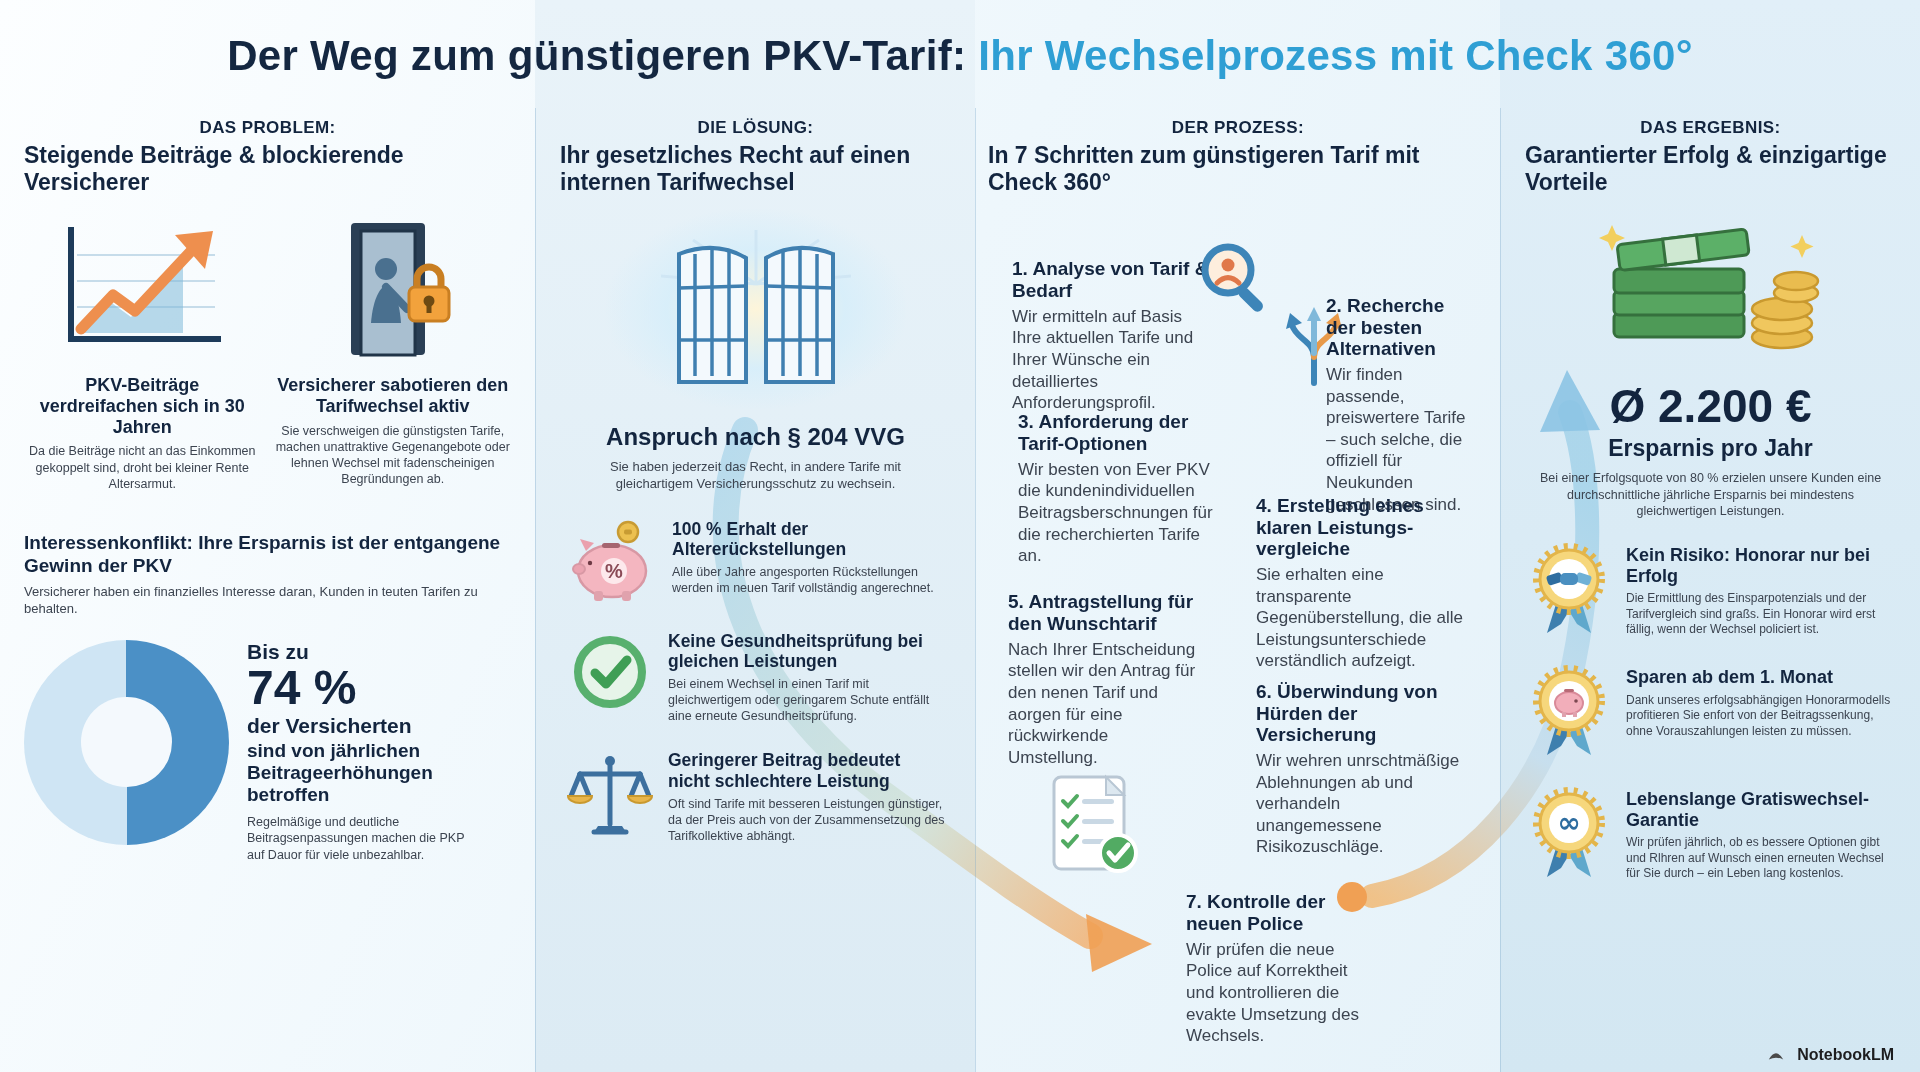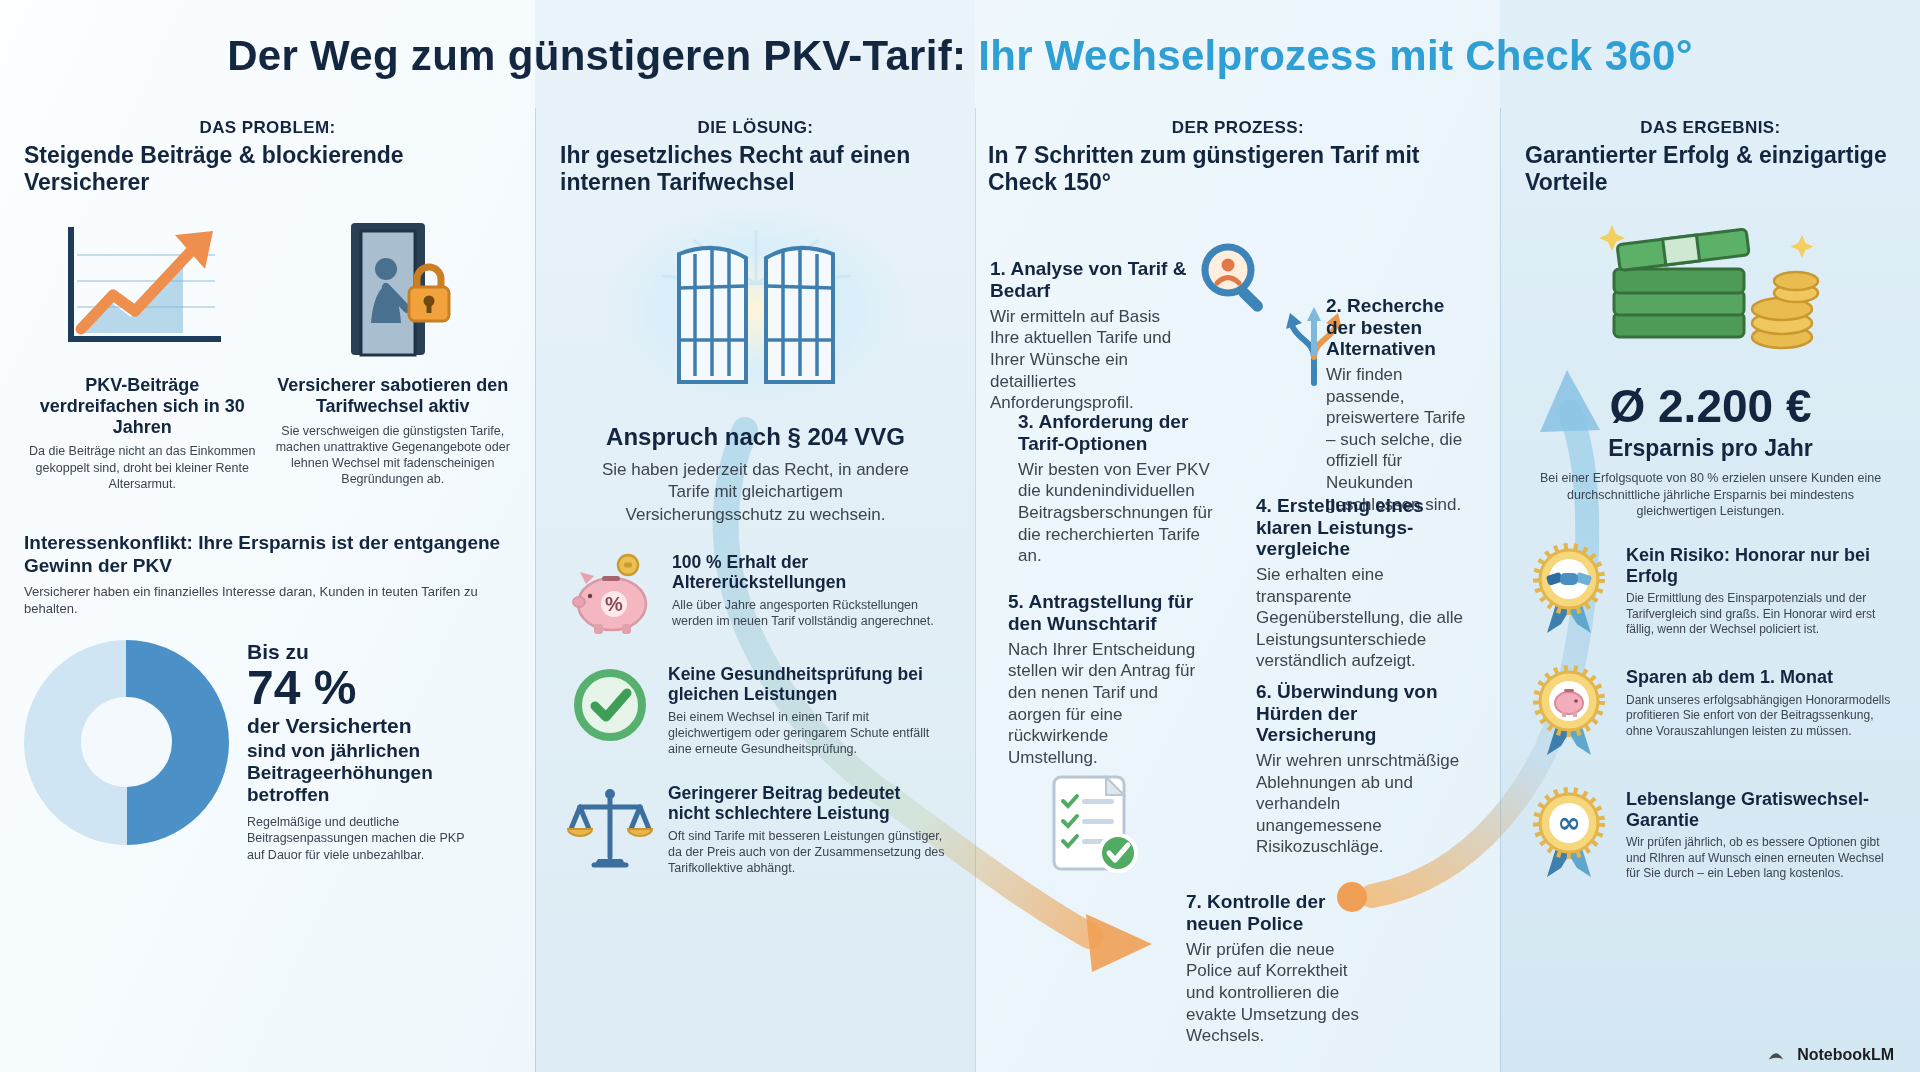--- a/index.html
+++ b/index.html
@@ -46,32 +46,32 @@
   .stat-value{font-size:48px;font-weight:bold;color:#13253f;line-height:1.02}
   .stat-suffix{font-size:21px;font-weight:bold;color:#13253f;margin-top:2px}
   .stat-rest{font-size:19px;font-weight:bold;color:#13253f;line-height:1.15;margin-top:2px;max-width:230px}
   .stat-body{font-size:12.5px;line-height:1.3;color:#3c4450;margin-top:8px;max-width:235px}
 
   
   .gate-wrap{position:relative;height:200px;margin-top:14px;display:flex;align-items:center;justify-content:center}
   .gate-glow{position:absolute;width:300px;height:200px;
     background:radial-gradient(ellipse at center,#fdf5da 0%,rgba(214,238,250,.85) 42%,rgba(214,238,250,0) 72%)}
   .law-title{text-align:center;font-size:24px;font-weight:bold;color:#13253f;margin-top:14px}
-  .law-body{text-align:center;font-size:17px;line-height:1.3;color:#3c4450;margin:8px auto 0;max-width:320px}
+  .law-body{text-align:center;font-size:13px;line-height:1.3;color:#3c4450;margin:8px auto 0;max-width:320px}
   .benefit{display:flex;align-items:flex-start;gap:14px;margin-top:26px;padding:0 6px}
   .benefit .bicon{flex:0 0 88px;display:flex;justify-content:center}
   .benefit h4{font-size:17.5px;line-height:1.15;color:#13253f}
   .benefit p{font-size:12.5px;line-height:1.28;color:#3c4450;margin-top:5px}
 
   
   .steps{position:relative;height:850px;margin-top:8px}
   .step{position:absolute}
   .step h4{font-size:19px;line-height:1.12;color:#13253f}
   .step p{font-size:17px;line-height:1.27;color:#3c4450;margin-top:5px}
-  .s1{left:2px;top:55px;width:200px}
+  .s1{left:24px;top:55px;width:200px}
   .icon-magnifier{position:absolute;left:206px;top:36px}
   .icon-branch{position:absolute;left:288px;top:96px}
   .s2{left:338px;top:92px;width:152px}
   .s3{left:30px;top:208px;width:196px}
   .s4{left:268px;top:292px;width:210px}
   .s5{left:20px;top:388px;width:190px}
   .s6{left:268px;top:478px;width:205px}
   .icon-doc{position:absolute;left:58px;top:568px}
   .s7{left:198px;top:688px;width:182px}
 
@@ -273,21 +273,21 @@
         </div>
         <div>
           <h4>Geringerer Beitrag bedeutet nicht schlechtere Leistung</h4>
           <p>Oft sind Tarife mit besseren Leistungen günstiger, da der Preis auch von der Zusammensetzung des Tarifkollektive abhängt.</p>
         </div>
       </div>
     </section>
 
     <section class="col col-process">
       <div class="kicker">DER PROZESS:</div>
-      <h2 class="col-heading">In 7 Schritten zum günstigeren Tarif mit Check 150°</h2>
+      <h2 class="col-heading">In 7 Schritten zum günstigeren Tarif mit Check 360°</h2>
 
       <div class="steps">
 
         <div class="step s1">
           <h4>1. Analyse von Tarif &amp; Bedarf</h4>
           <p>Wir ermitteln auf Basis Ihre aktuellen Tarife und Ihrer Wünsche ein detailliertes Anforderungsprofil.</p>
         </div>
 
         <div class="icon-magnifier">
           <svg width="82" height="82" viewBox="0 0 82 82">

